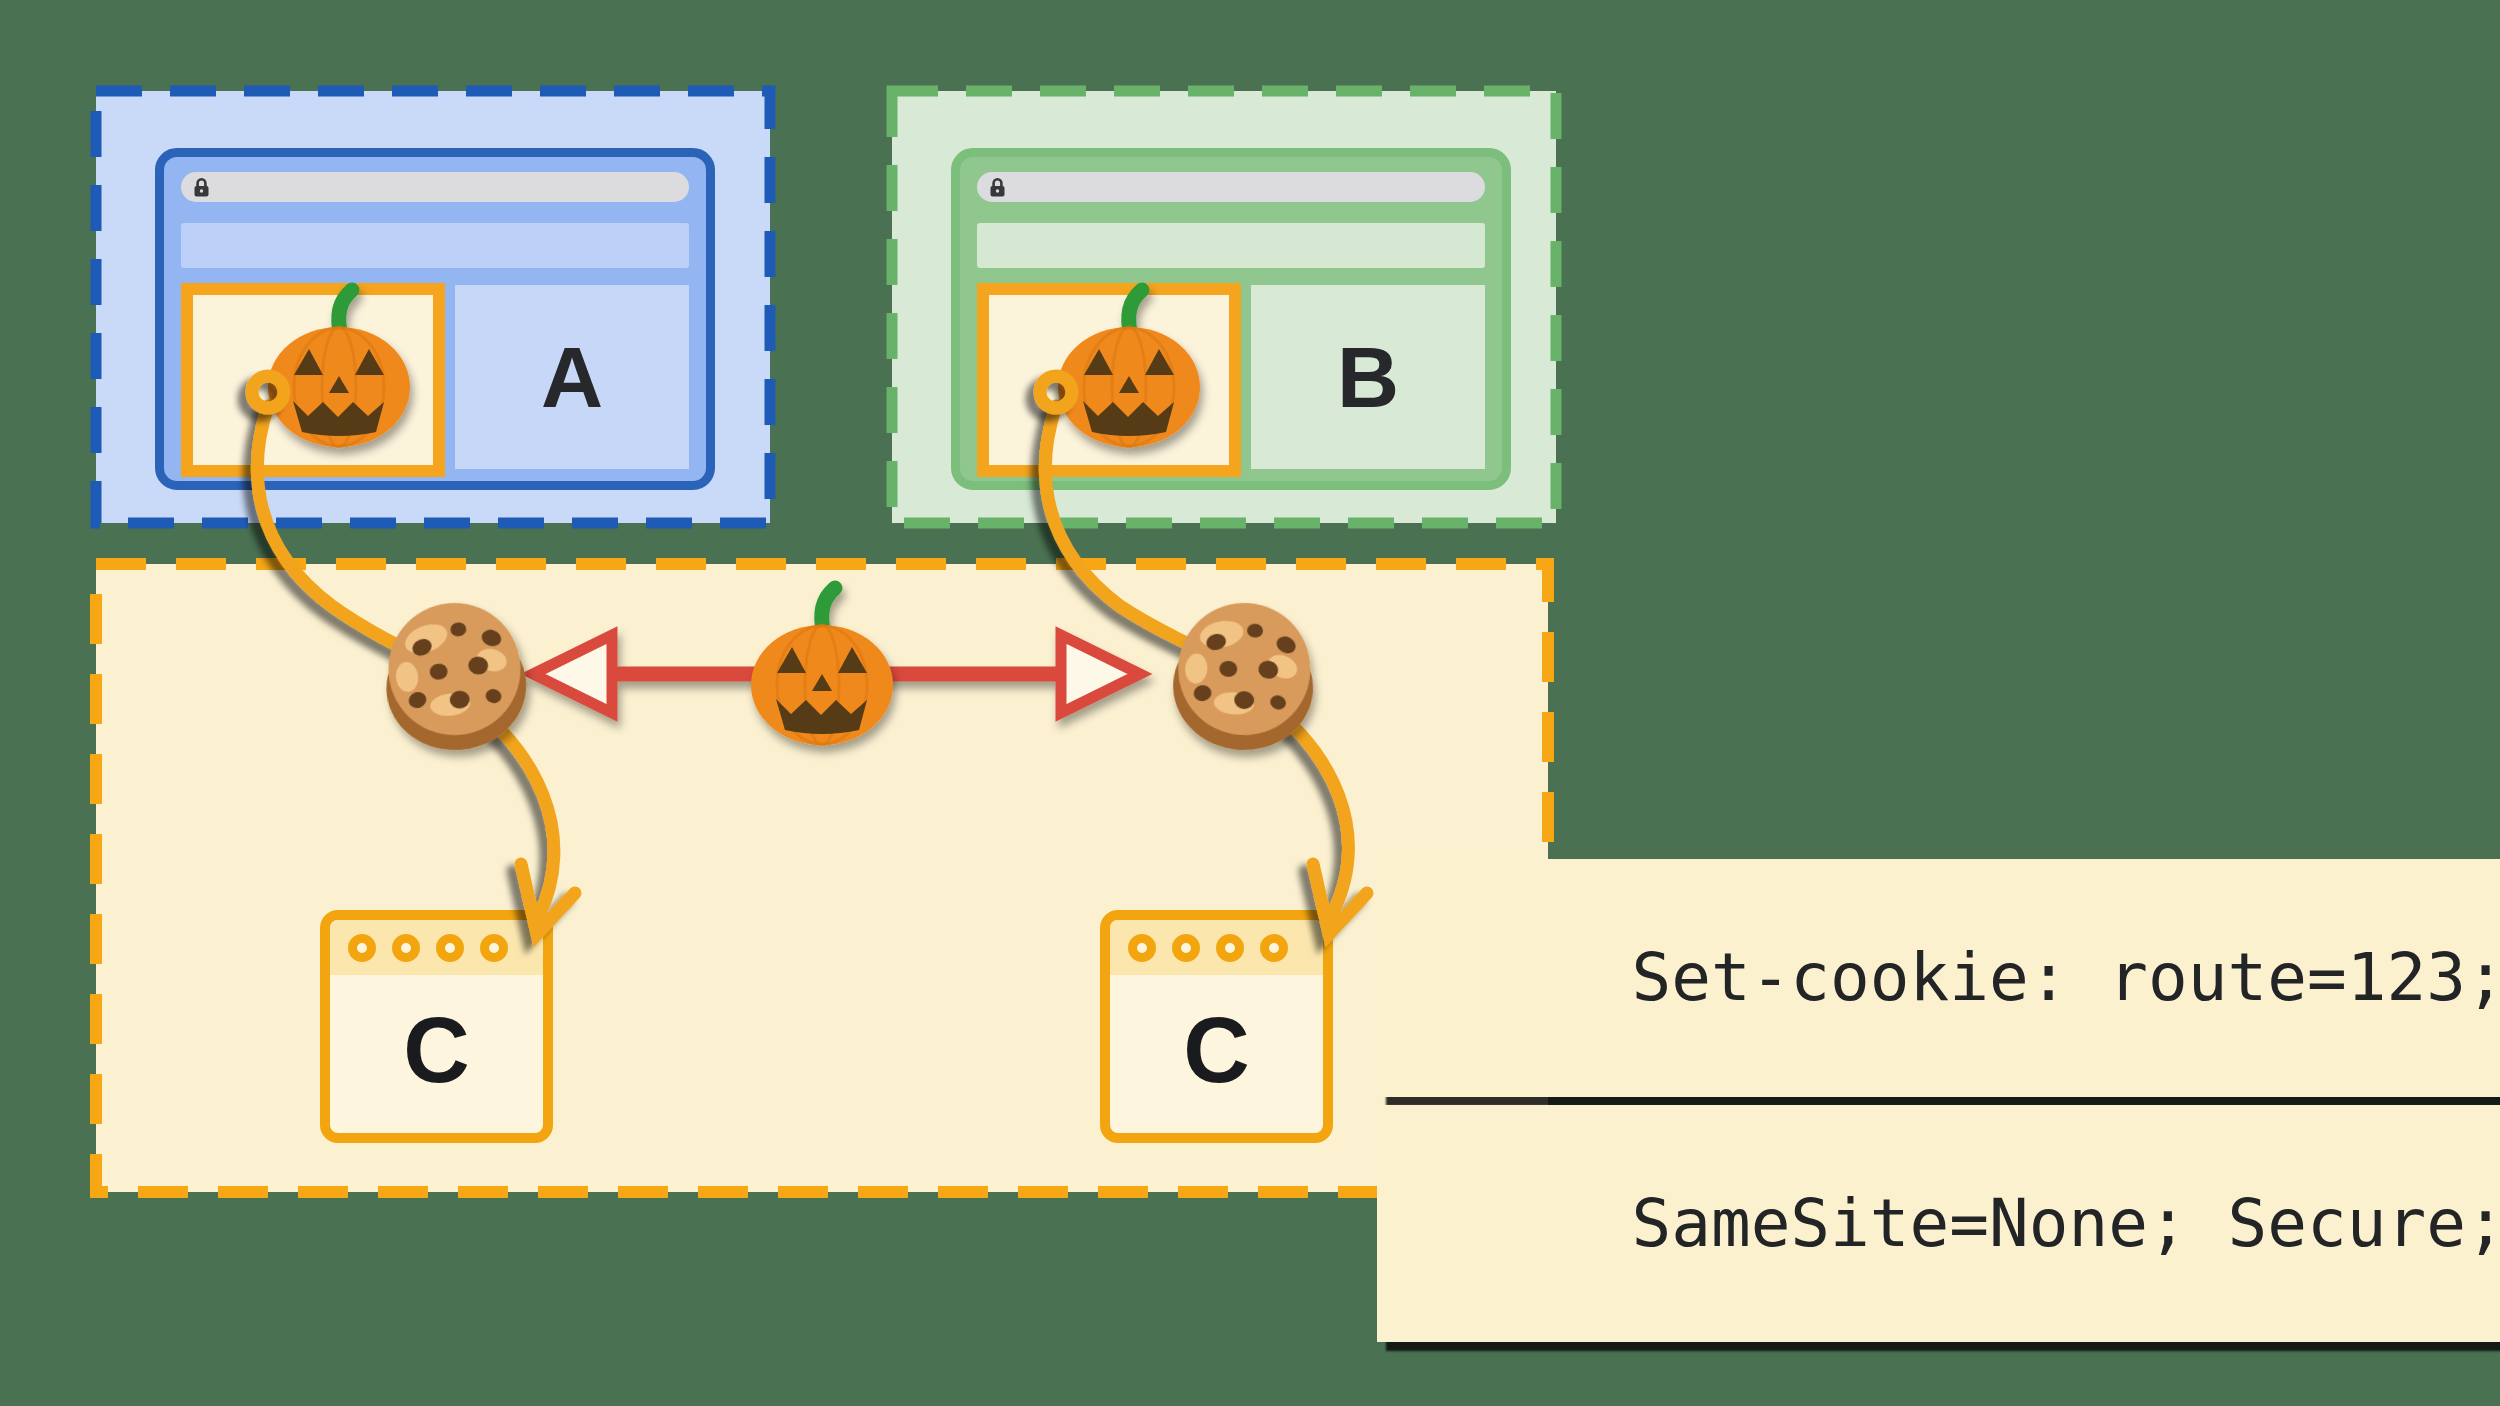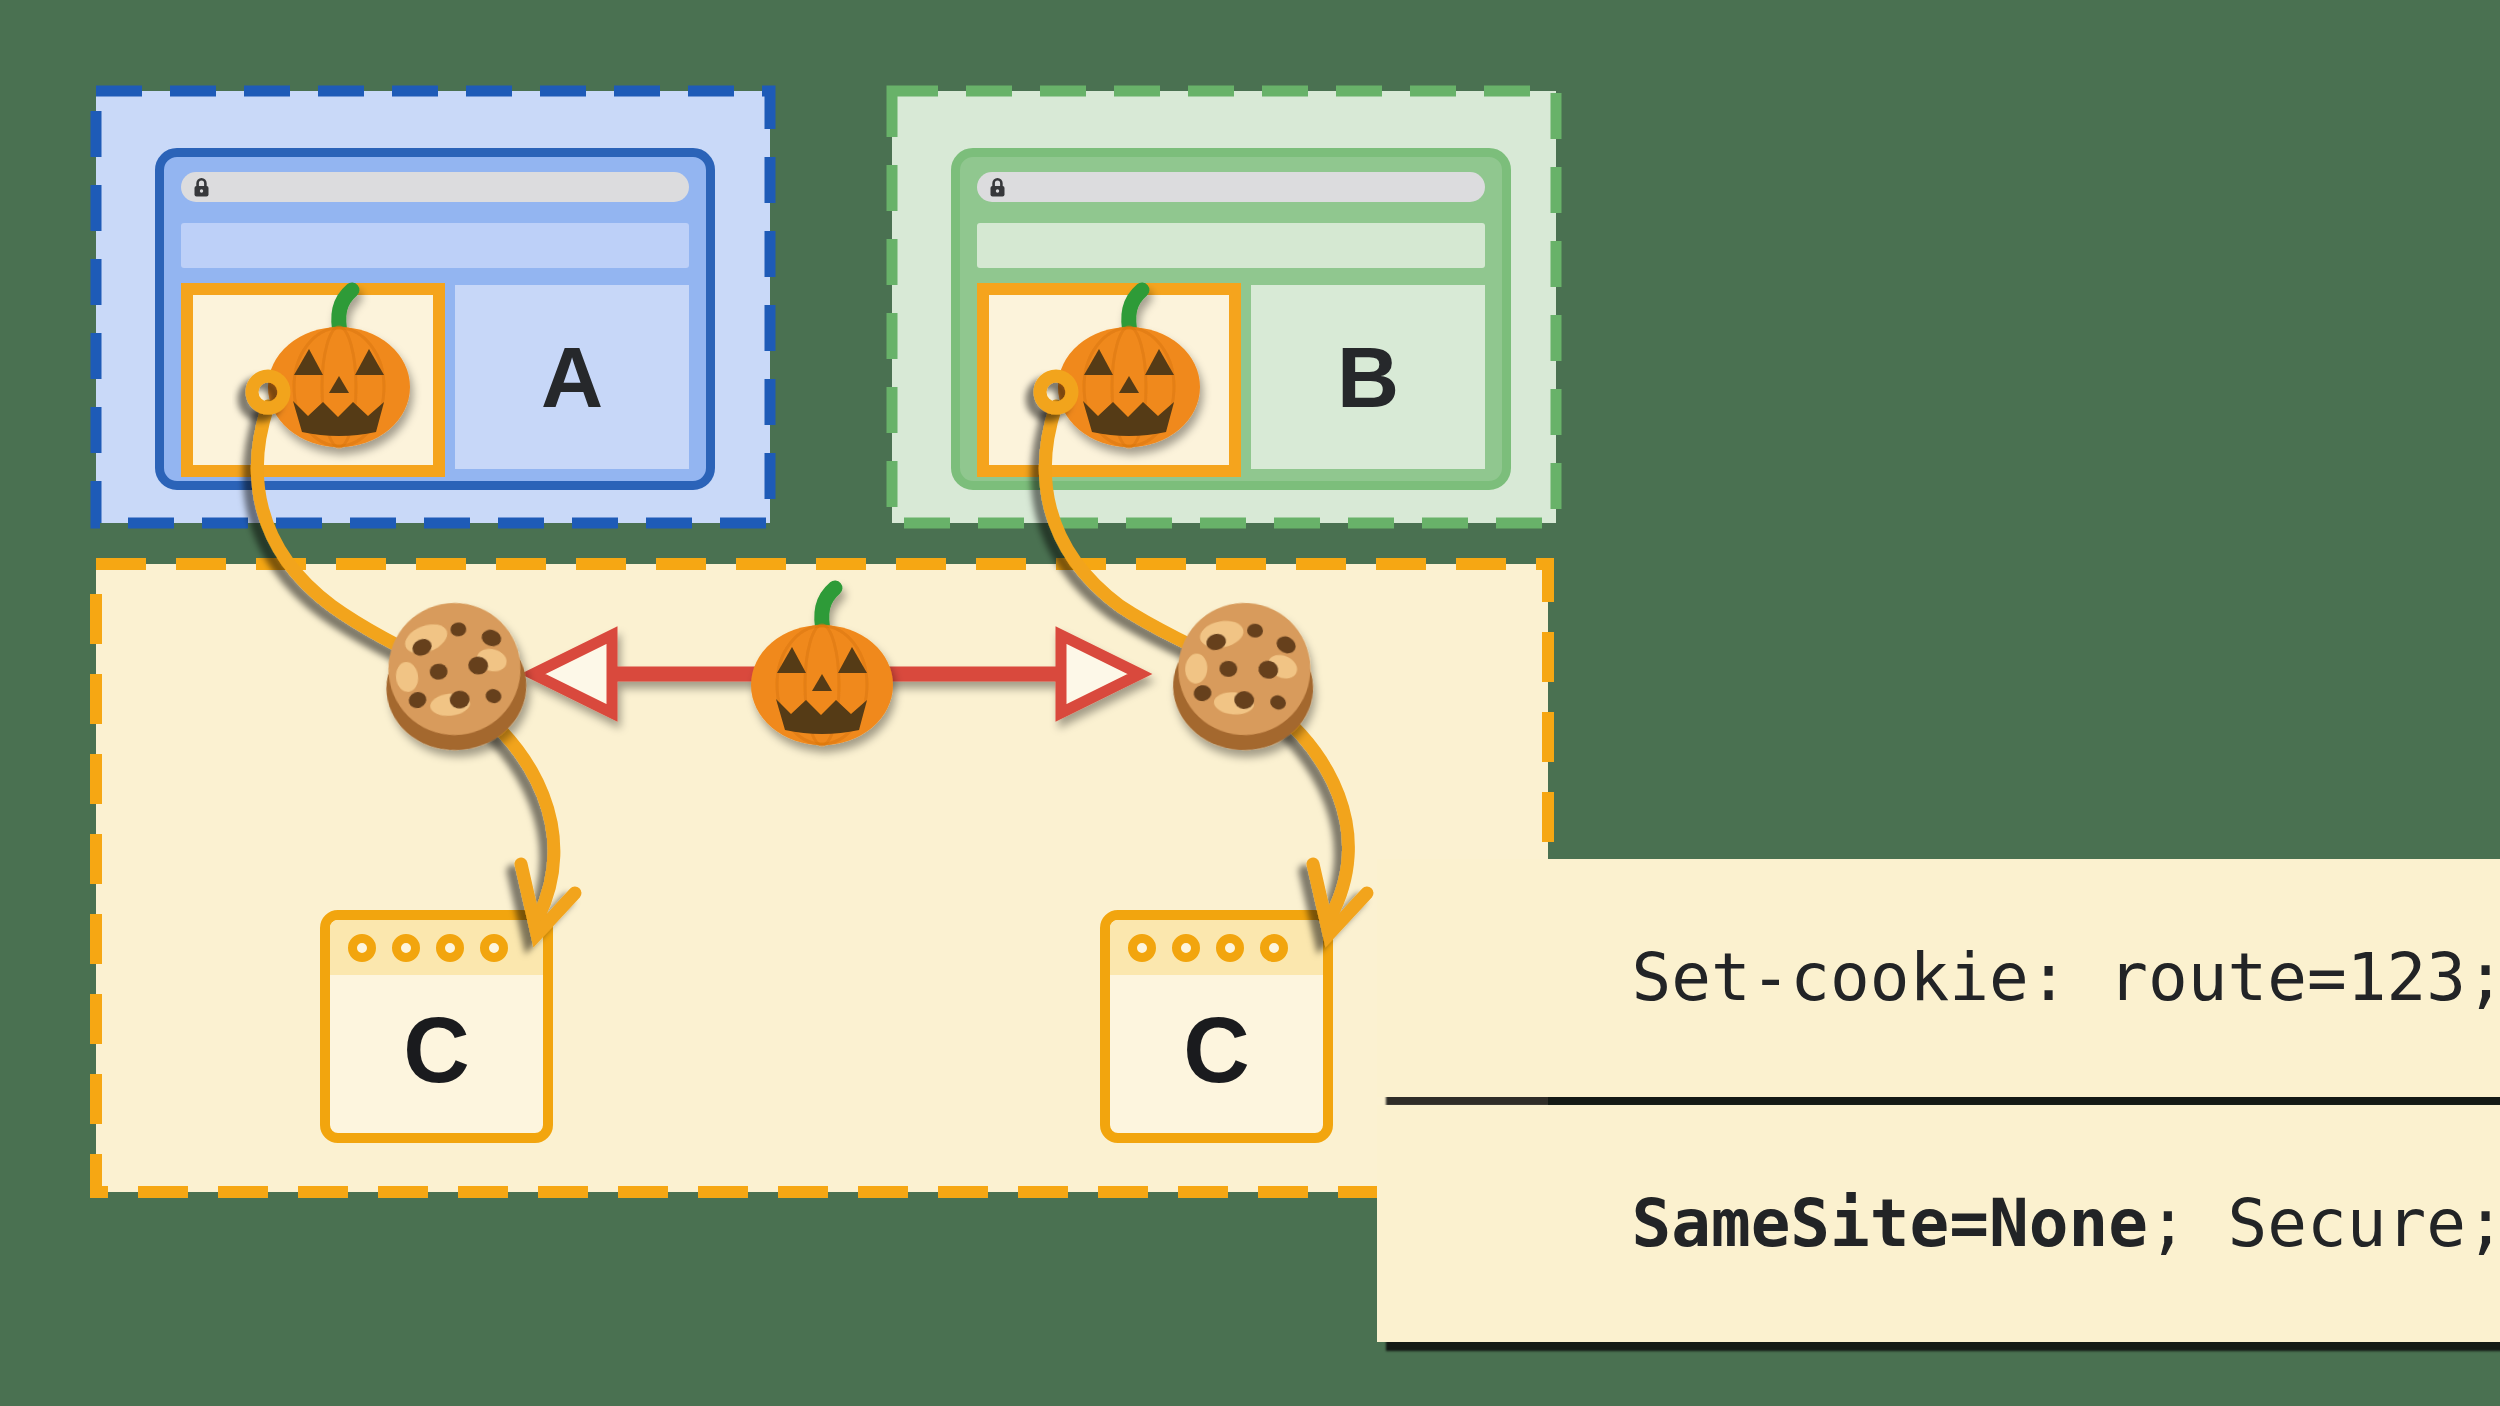--- a/index.html
+++ b/index.html
@@ -33,21 +33,21 @@
   .dot{width:10px;height:10px;border:9px solid #F2A50E;border-radius:50%;background:#FDF5DE;}
   .cbody{flex:1;display:flex;align-items:center;justify-content:center;}
   .cletter{font-size:92px;font-weight:bold;color:#1A1B1E;margin-top:-8px;}
 
   
   .codelabel{position:absolute;left:1377px;top:859px;display:flex;flex-direction:column;
              align-items:flex-start;gap:8px;}
   .codeline{background:#FBF1CF;color:#222426;font-family:"DejaVu Sans Mono",monospace;
             font-size:66px;line-height:1.2;padding:0 16px;white-space:pre;
             box-shadow:9px 9px 2px rgba(10,10,10,0.85);}
-  .codeline b{font-weight:bold;}
+  .codeline b{font-weight:normal;}
 
   svg{display:block;}
   .overlay{position:absolute;left:0;top:0;pointer-events:none;}
 </style>
 </head>
 <body>
 
 <div class="canvas">
 
   <svg class="abs" style="left:90px;top:85px" width="686" height="444">

